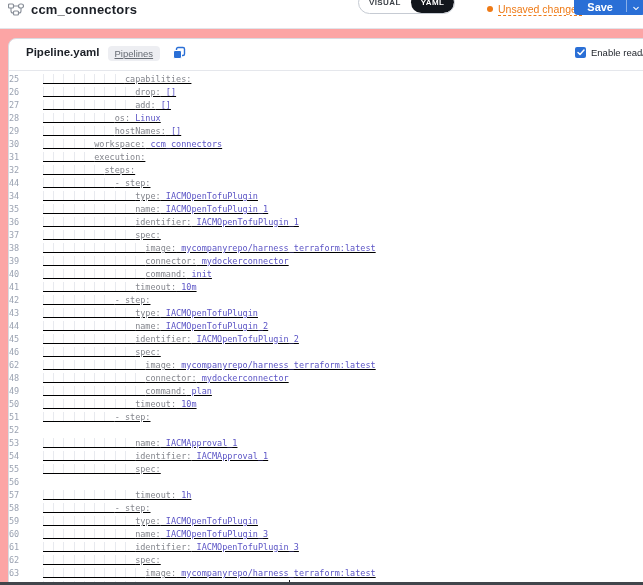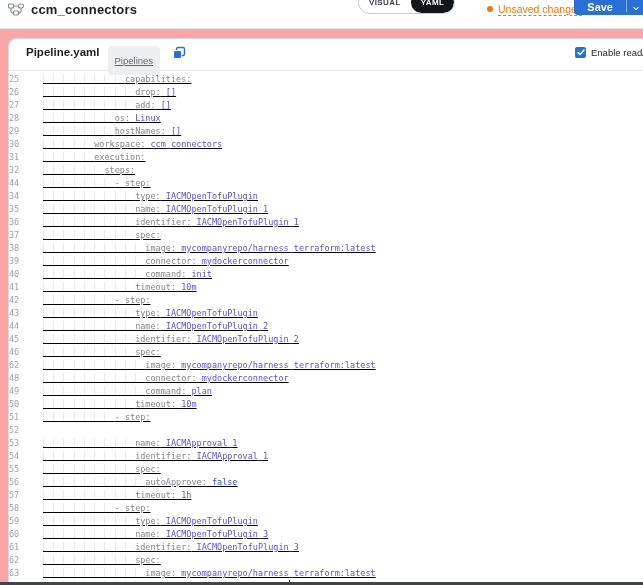--- a/index.html
+++ b/index.html
@@ -19,21 +19,21 @@
   .save-split{position:absolute;right:-2px;top:-7px;height:22px;display:flex;background:#2a6fd6;border-radius:4px;overflow:hidden;}
   .save-main{border:none;background:transparent;color:#fff;font-size:11px;font-weight:bold;padding:0 13px;font-family:inherit;cursor:pointer;padding-top:6px;}
   .save-sep{width:1px;background:rgba(255,255,255,.45);margin:3px 0;}
   .save-caret{border:none;background:transparent;width:18px;display:flex;align-items:flex-end;justify-content:center;padding-bottom:4px;cursor:pointer;}
 
   
   .panel{position:absolute;left:8px;top:38px;width:640px;height:552px;background:#fff;border:1px solid #d8dbe1;border-radius:8px 0 0 0;}
   .panel-head{position:relative;height:31px;border-bottom:1px solid #e5e7ec;}
   .file-wrap{position:absolute;left:17px;top:7px;display:flex;align-items:flex-start;gap:8px;}
   .file-name{font-size:11.5px;font-weight:bold;color:#1b1f26;}
-  .entity-badge{font-size:9.5px;color:#666b73;background:#edeef2;padding:9px 7px;border-radius:4px;text-decoration:underline;}
+  .entity-badge{font-size:9.5px;color:#666b73;background:#edeef2;padding:2px 7px;border-radius:4px;text-decoration:underline;}
   .copy-btn{margin-left:4px;border:none;background:none;padding:0;cursor:pointer;display:flex;}
   .enable-wrap{position:absolute;left:566px;top:8px;display:flex;align-items:center;gap:5px;white-space:nowrap;}
   .checkbox{width:11px;height:11px;border-radius:2px;background:#2a6fd6;display:flex;align-items:center;justify-content:center;cursor:pointer;}
   .enable-label{font-size:9.5px;color:#23272e;}
 
   
   .editor{position:relative;padding-top:2px;font-family:"DejaVu Sans Mono",monospace;font-size:8.5px;}
   .cl{display:flex;height:13px;line-height:13px;}
   .ln{flex:none;width:20px;text-align:left;color:#9ba3b2;user-select:none;}
   .ln.act{color:#40454d;}
@@ -224,21 +224,20 @@
         <div class="cl">
           <span class="ln">54</span>
           <span class="code"><span class="i">                  </span><span class="k">identifier:</span><span class="v"> IACMApproval_1</span></span>
         </div>
         <div class="cl">
           <span class="ln">55</span>
           <span class="code"><span class="i">                  </span><span class="k">spec:</span></span>
         </div>
         <div class="cl">
           <span class="ln">56</span>
-          <span class="code"><span class="i">                    </span><span class="k">autoApprove:</span><span class="b"> false</span></span>
         </div>
         <div class="cl">
           <span class="ln">57</span>
           <span class="code"><span class="i">                  </span><span class="k">timeout:</span><span class="v"> 1h</span></span>
         </div>
         <div class="cl">
           <span class="ln">58</span>
           <span class="code"><span class="i">              </span><span class="k">- step:</span></span>
         </div>
         <div class="cl">

